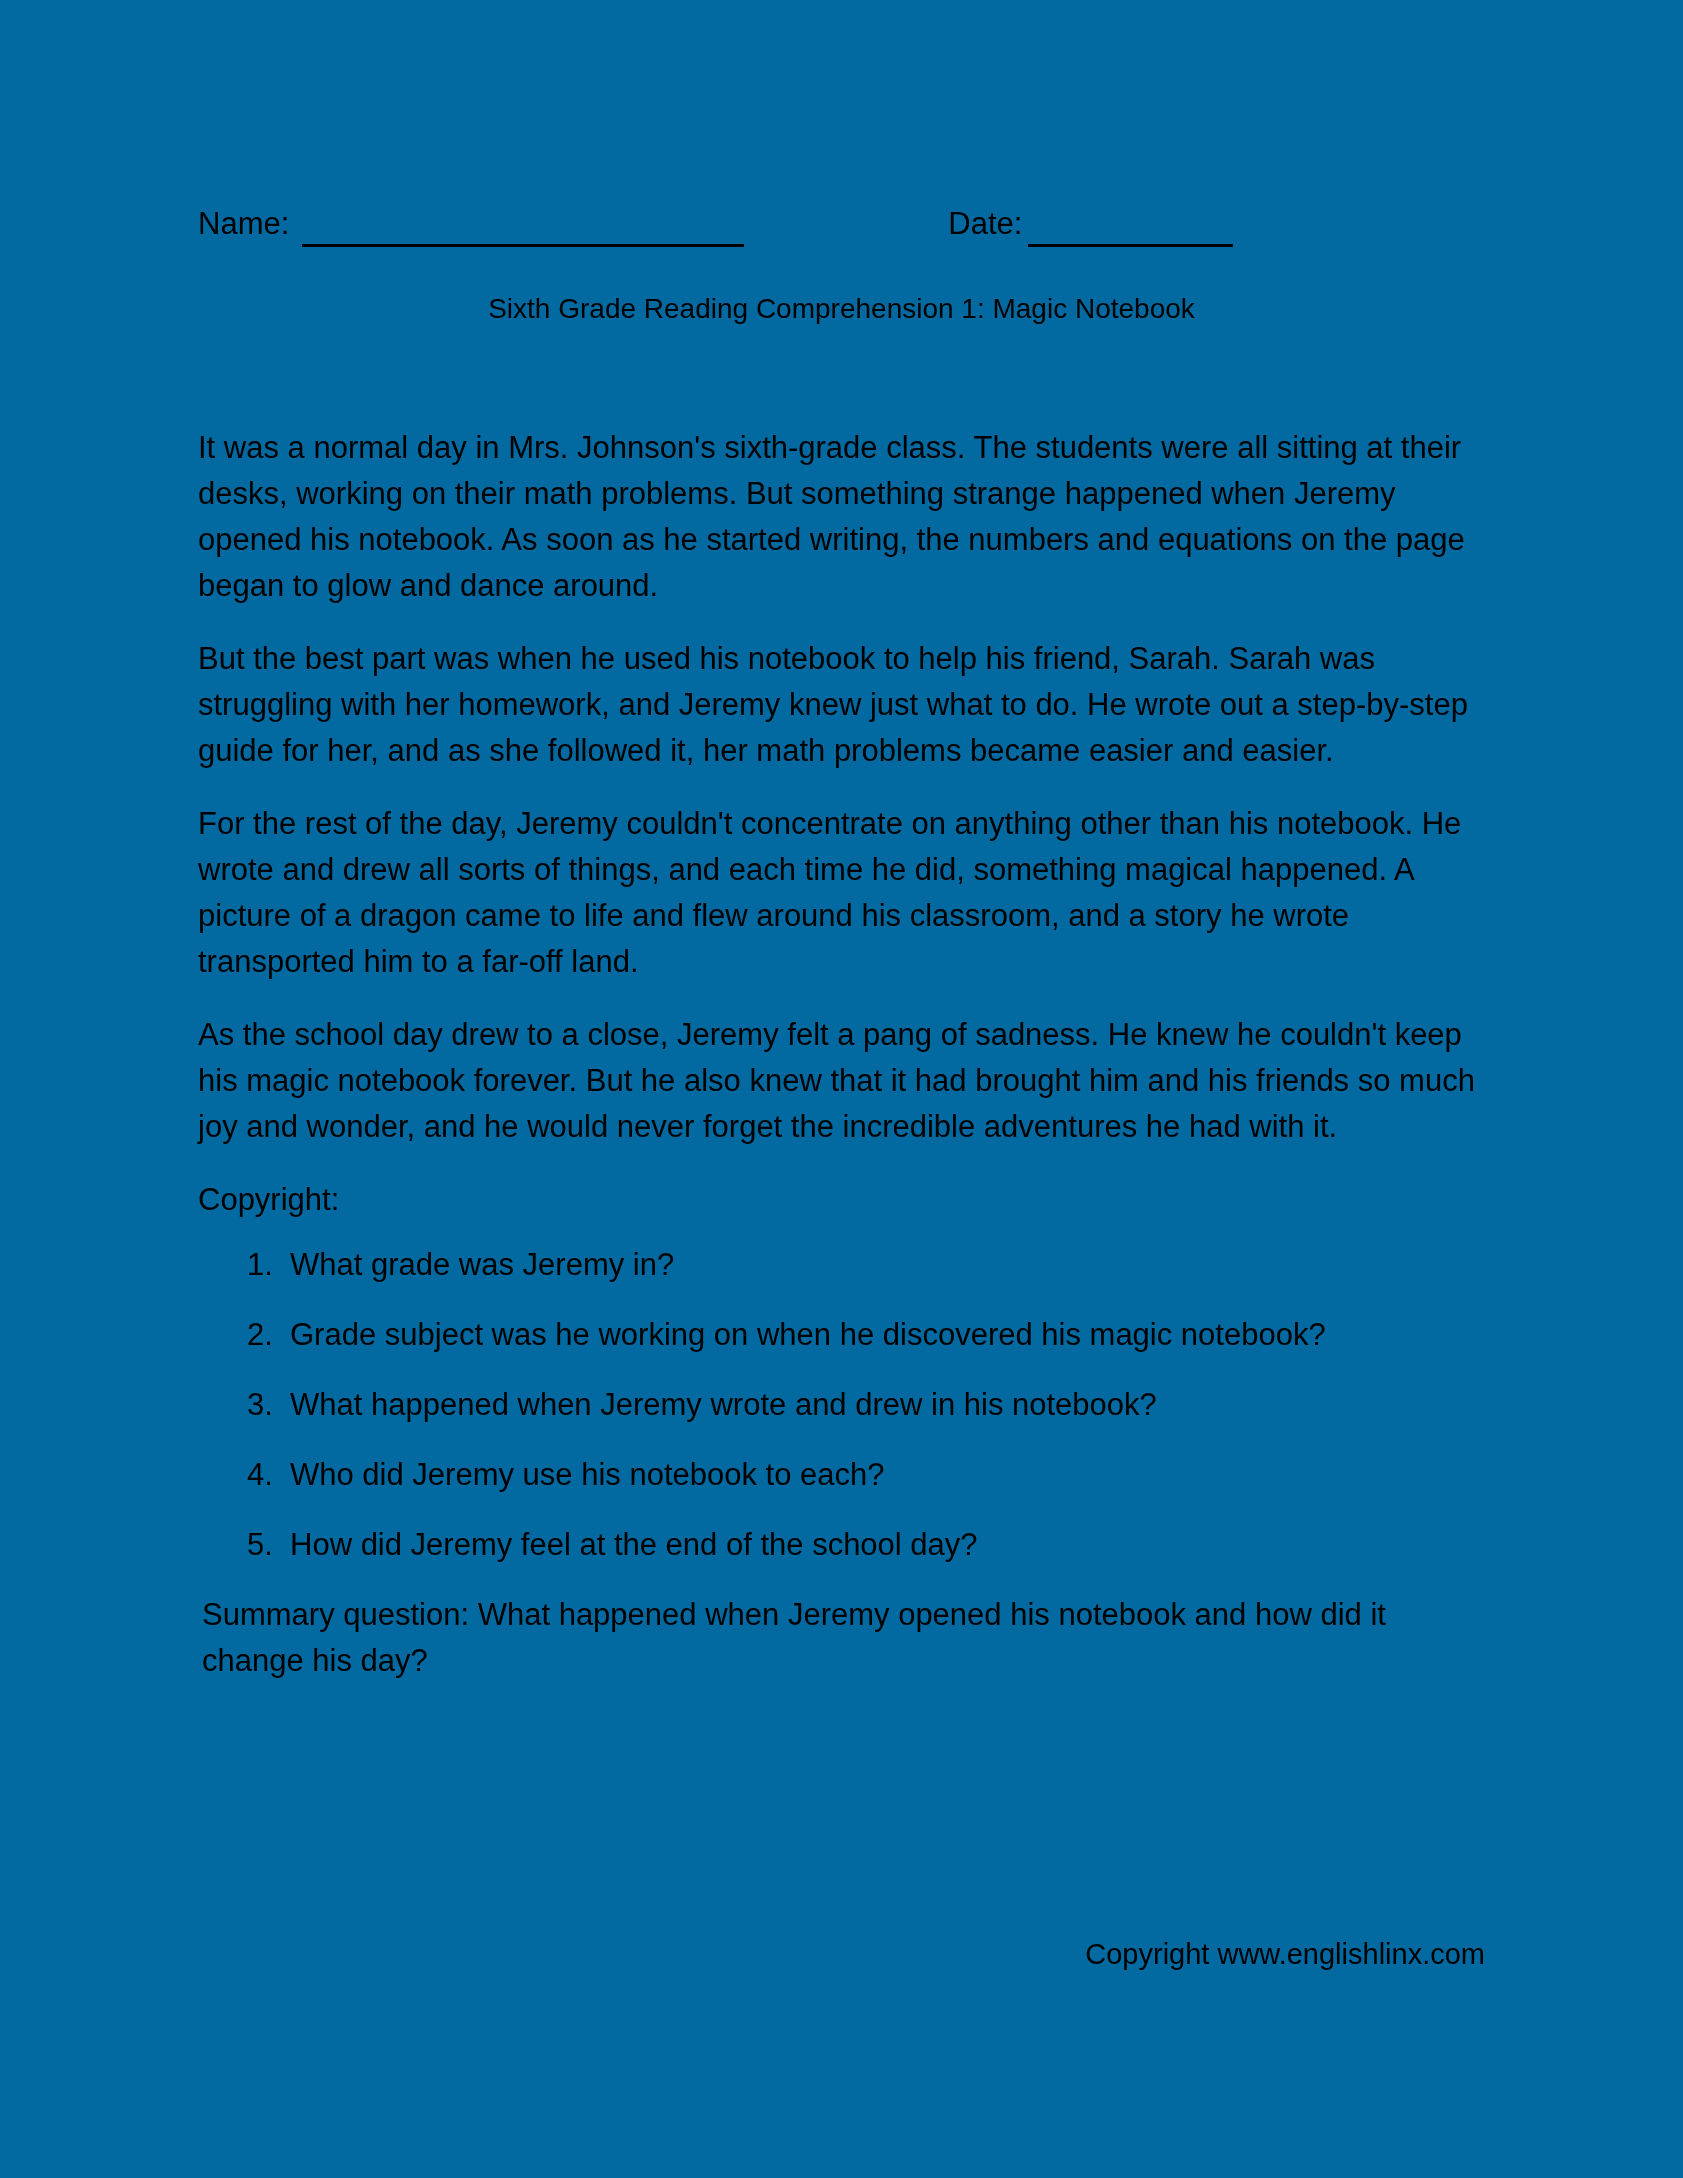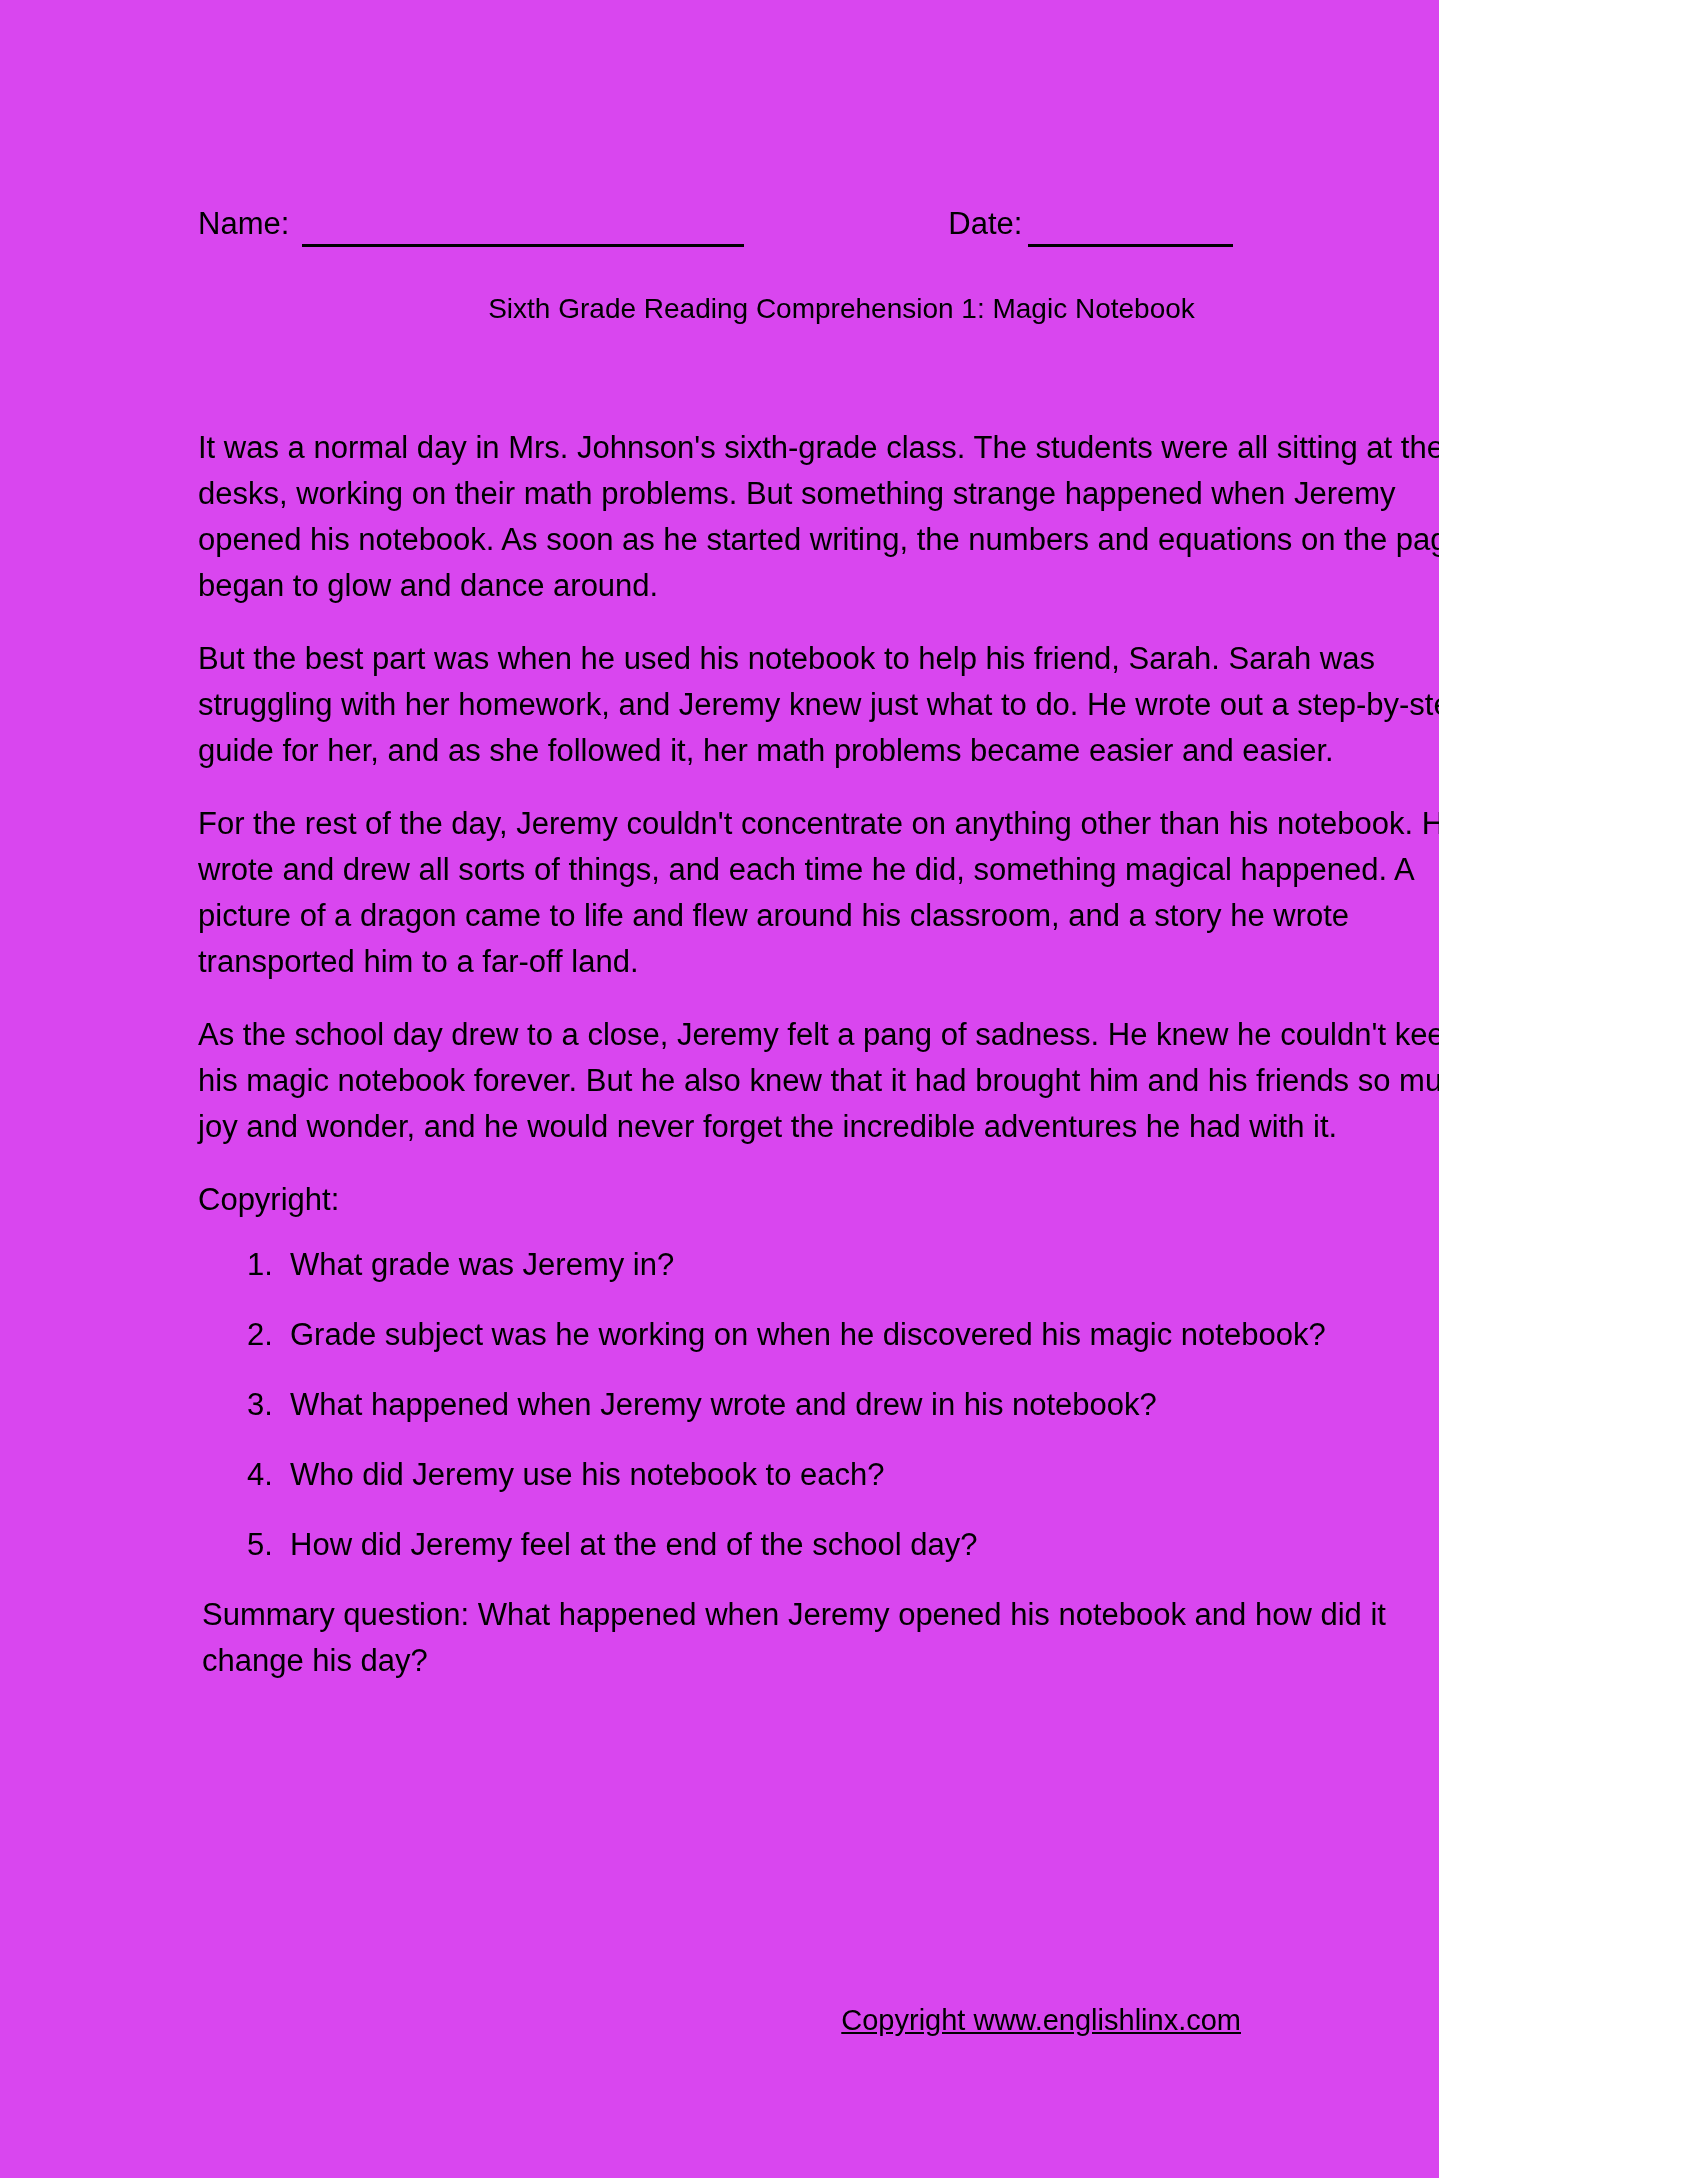--- a/index.html
+++ b/index.html
@@ -2,23 +2,23 @@
 <html><head>
 <meta charset="utf-8">
 <style>
   html, body {
     margin: 0;
     padding: 0;
     background: #ffffff;
   }
   .page {
     position: relative;
-    width: 1439px;
+    width: 1683px;
     height: 2178px;
-    background: #d946ef;
+    background: #0369a1;
     color: #000000;
     font-family: "Liberation Sans", "DejaVu Sans", sans-serif;
     font-size: 31px;
     line-height: 46px;
     overflow: hidden;
   }
   .content {
     position: absolute;
     left: 198px;
     top: 201px;
@@ -72,25 +72,24 @@
   }
   .q-number {
     display: inline-block;
     width: 43px;
   }
   .summary {
     margin: 4px;
   }
   .copyright {
     position: absolute;
-    top: 2000px;
+    top: 1934px;
     right: 198px;
     font-size: 29px;
     line-height: 40px;
-    text-decoration: underline;
   }
 </style>
 </head>
 <body>
 
 <div class="page">
   <div class="content">
 
     <div class="header-row">
       <div class="field">

